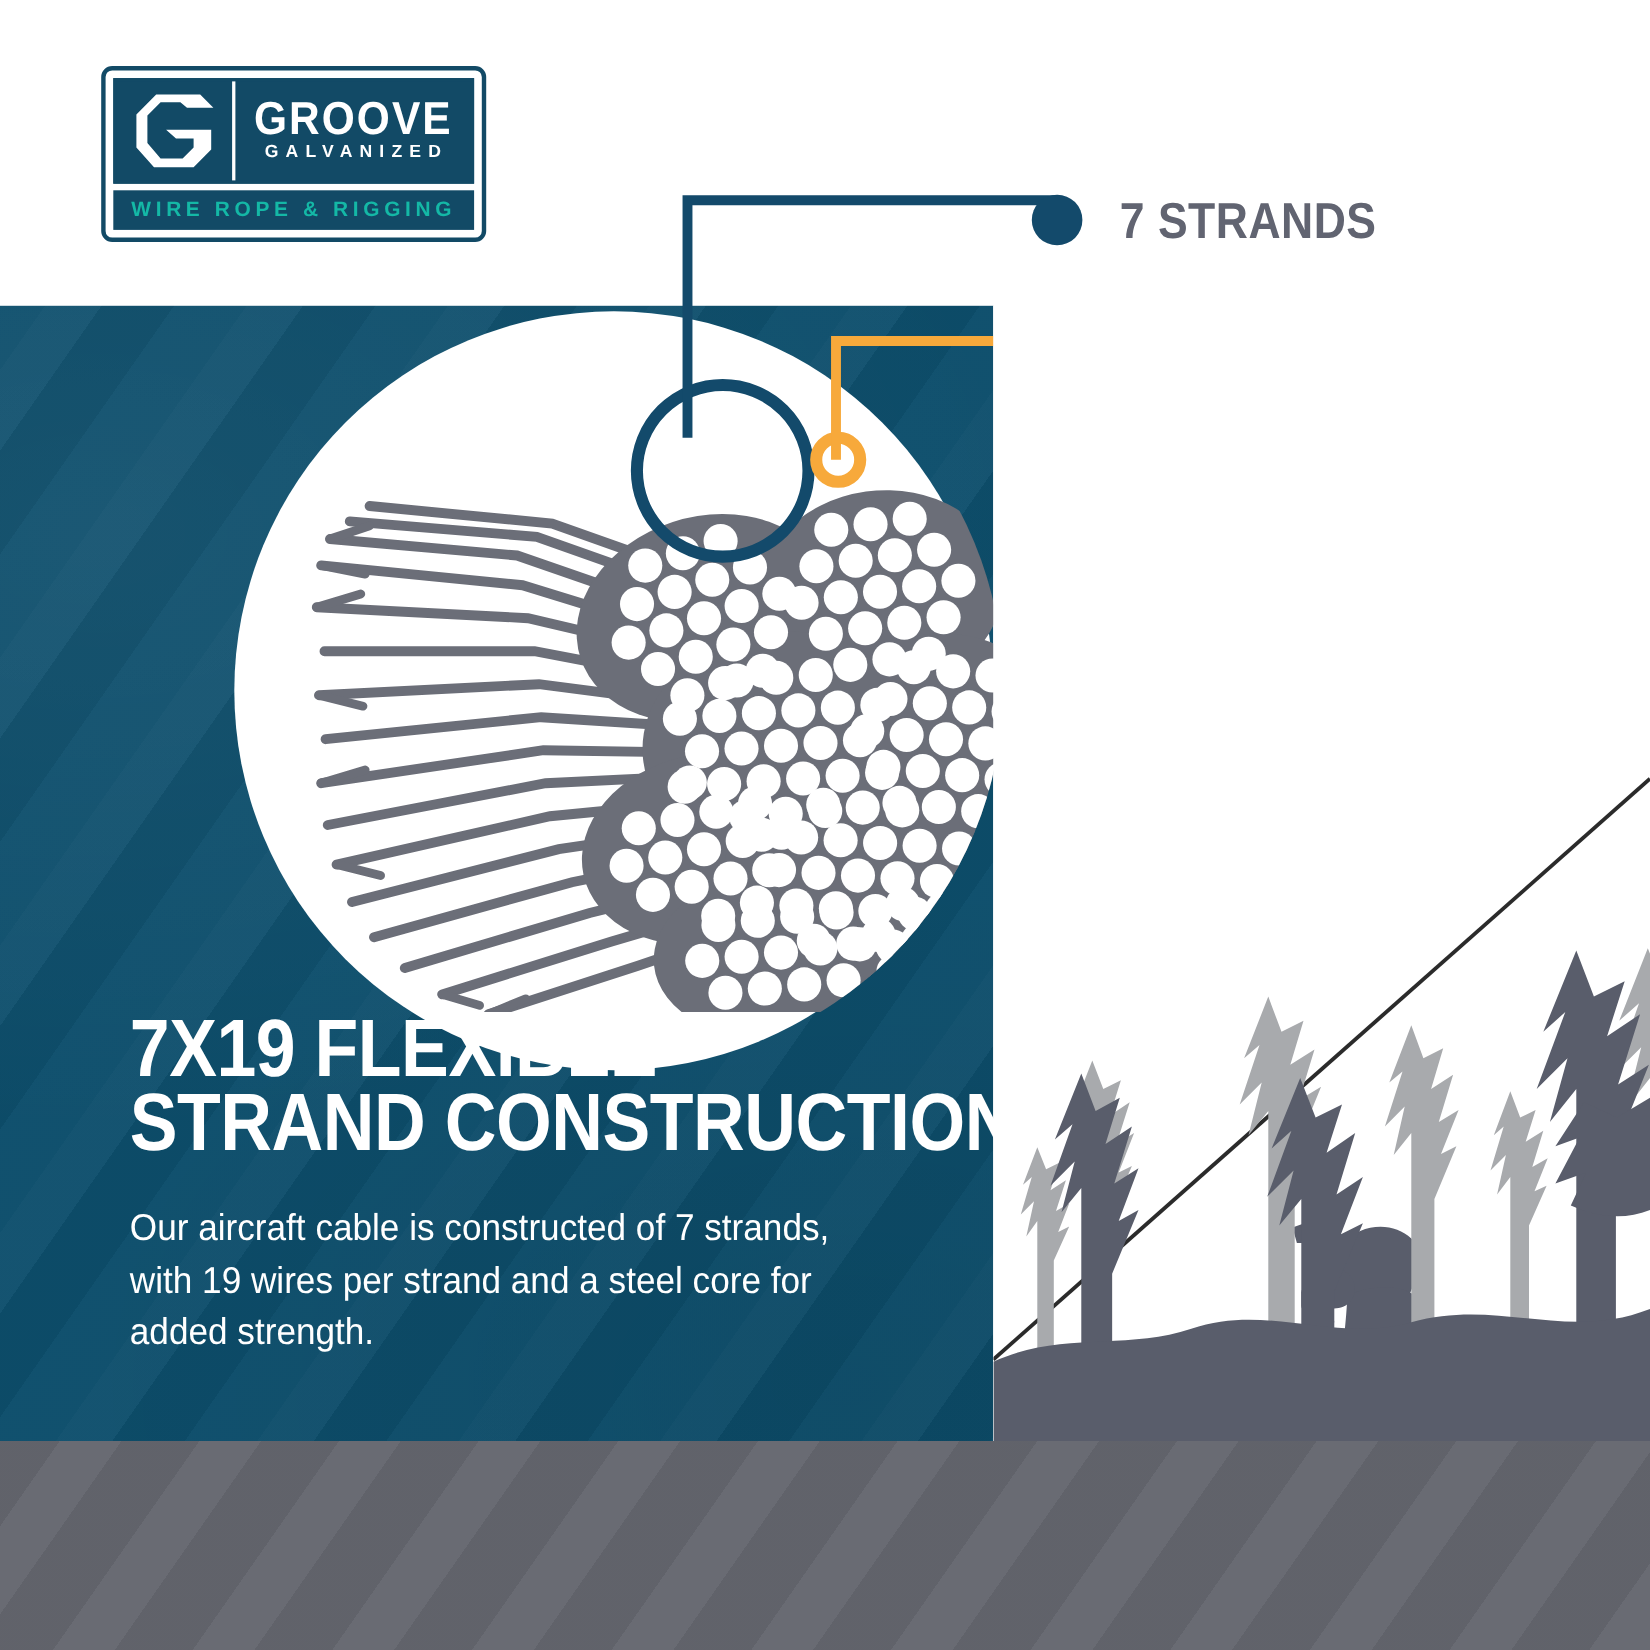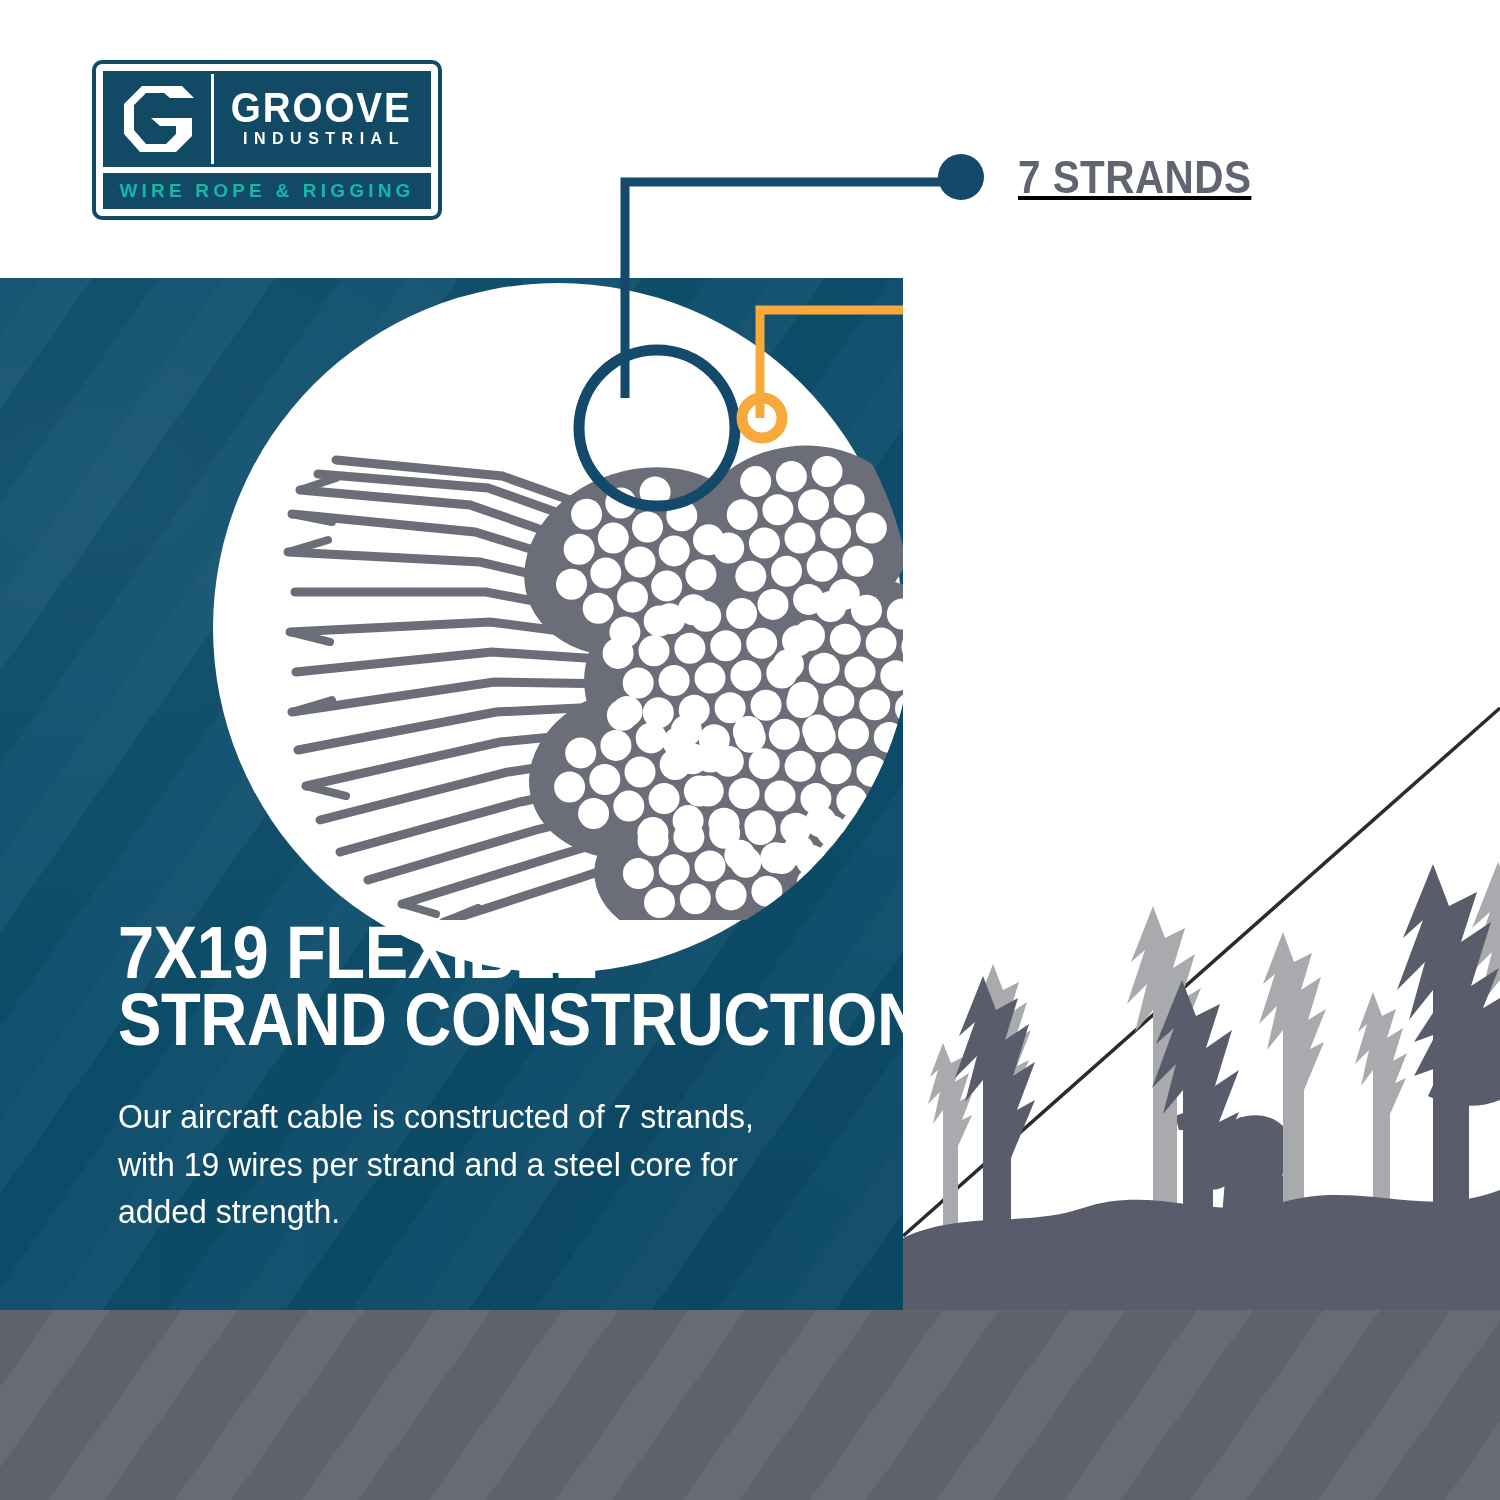--- a/index.html
+++ b/index.html
@@ -287,21 +287,21 @@
     <circle cx="40" cy="40" r="20" fill="none" stroke="#F7A93B" stroke-width="11"></circle>
   </svg>
 
   <svg width="1000" height="480" viewBox="0 0 1000 480" style="position:absolute;left:560px;top:150px;">
 
     <path d="M65 248 L65 32 L400 32" fill="none" stroke="#134A6B" stroke-width="9"></path>
 
     <path d="M200 268 L200 160 L400 160" fill="none" stroke="#F7A93B" stroke-width="9"></path>
   </svg>
 
-  <div class="callout" style="left:938px;top:150px;text-decoration:underline;">
+  <div class="callout" style="left:938px;top:173px;">
     <span class="c-dot" style="width:46px;height:46px;background:#134A6B;"></span>
     <span class="c-label">7 STRANDS</span>
   </div>
 
   <div class="callout" style="left:938px;top:284px;">
     <span class="c-dot" style="width:46px;height:46px;background:#F7A93B;"></span>
     <span class="c-label">19 WIRES PER STRAND</span>
   </div>
 
   <div class="callout" style="left:938px;top:404px;">
@@ -313,21 +313,21 @@
     <div class="logo-outer">
       <div class="logo-inner">
         <div class="logo-top">
           <div class="logo-mark">
             <svg width="78" height="70" viewBox="0 0 78 70">
               <path d="M22 2 L62 2 L74 14 L50 14 L44 9 L26 9 L14 21 L14 46 L26 60 L46 60 L56 50 L56 42 L40 42 L31 34 L72 34 L72 52 L56 68 L20 68 L4 50 L4 20 Z" fill="#FFFFFF"></path>
             </svg>
           </div>
           <div class="logo-words">
             <div class="logo-groove">GROOVE</div>
-            <div class="logo-industrial">INDUSTRIAL</div>
+            <div class="logo-industrial">GALVANIZED</div>
           </div>
         </div>
         <div class="logo-bottom">
           <span class="logo-tag">WIRE ROPE &amp; RIGGING</span>
         </div>
       </div>
     </div>
   </div>
 
   <div class="headline">

